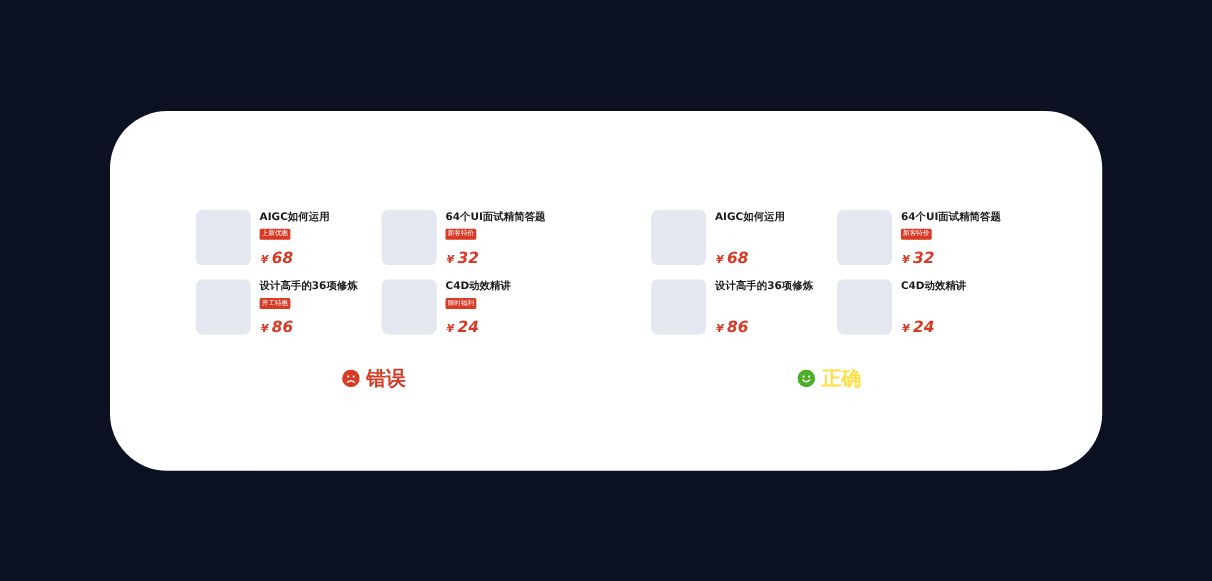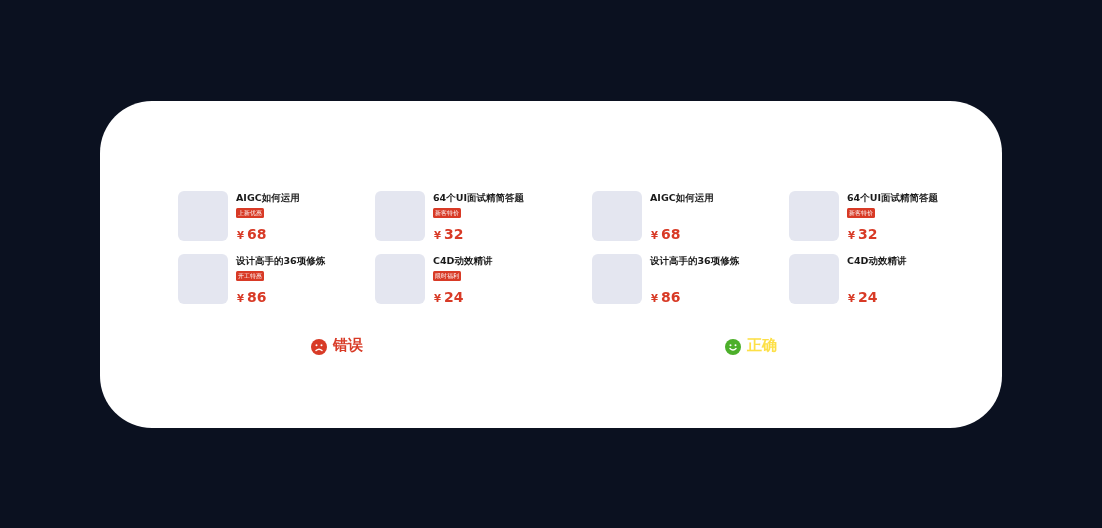--- a/index.html
+++ b/index.html
@@ -21,21 +21,21 @@
       top: 90px;
       width: 340px;
     }
     .panel.wrong { left: 78px; }
     .panel.right { left: 492px; }
     .item {
       position: absolute;
       width: 165px; height: 50px; padding-left: 37px;
     }
     .item.c0 { left: 0; }
-    .item.c1 { left: 169px; margin-left: 28px; }
+    .item.c1 { left: 169px; }
     .item.r0 { top: 0; }
     .item.r1 { top: 63px; text-align: right; }
     .thumb {
       position: absolute; left: 0; top: 0;
       width: 50px; height: 50px;
       background: #e4e6f0;
       border-radius: 6px;
     }
     .title {
       position: absolute; left: 58px; top: 0px;
@@ -53,28 +53,29 @@
       font-size: 6px; line-height: 10px;
       border-radius: 1.5px;
       white-space: nowrap;
     }
     .price {
       position: absolute; left: 59px; top: 35px;
       color: #d83a26;
       font-weight: 700;
       white-space: nowrap;
       line-height: 16px;
+      font-style: italic;
     }
     .price .yen { font-size: 10px; margin-right: 3px; font-weight: 600; }
     .price .num { font-size: 14px; }
     .verdict {
       position: absolute;
       top: 333px;
-      display: flex; align-items: flex-end;
-      font-size: 15px; font-weight: 700;
+      display: flex; align-items: center;
+      font-size: 18px; font-weight: 700;
       height: 22px;
     }
     .verdict.wrong { left: 311px; color: #d83a26; }
     .verdict.right { left: 725px; color: #fde047; }
     .verdict .face {
       width: 16px; height: 16px; border-radius: 50%;
       margin-right: 6px;
       display: inline-block;
     }
     .verdict .face svg { display: block; }

